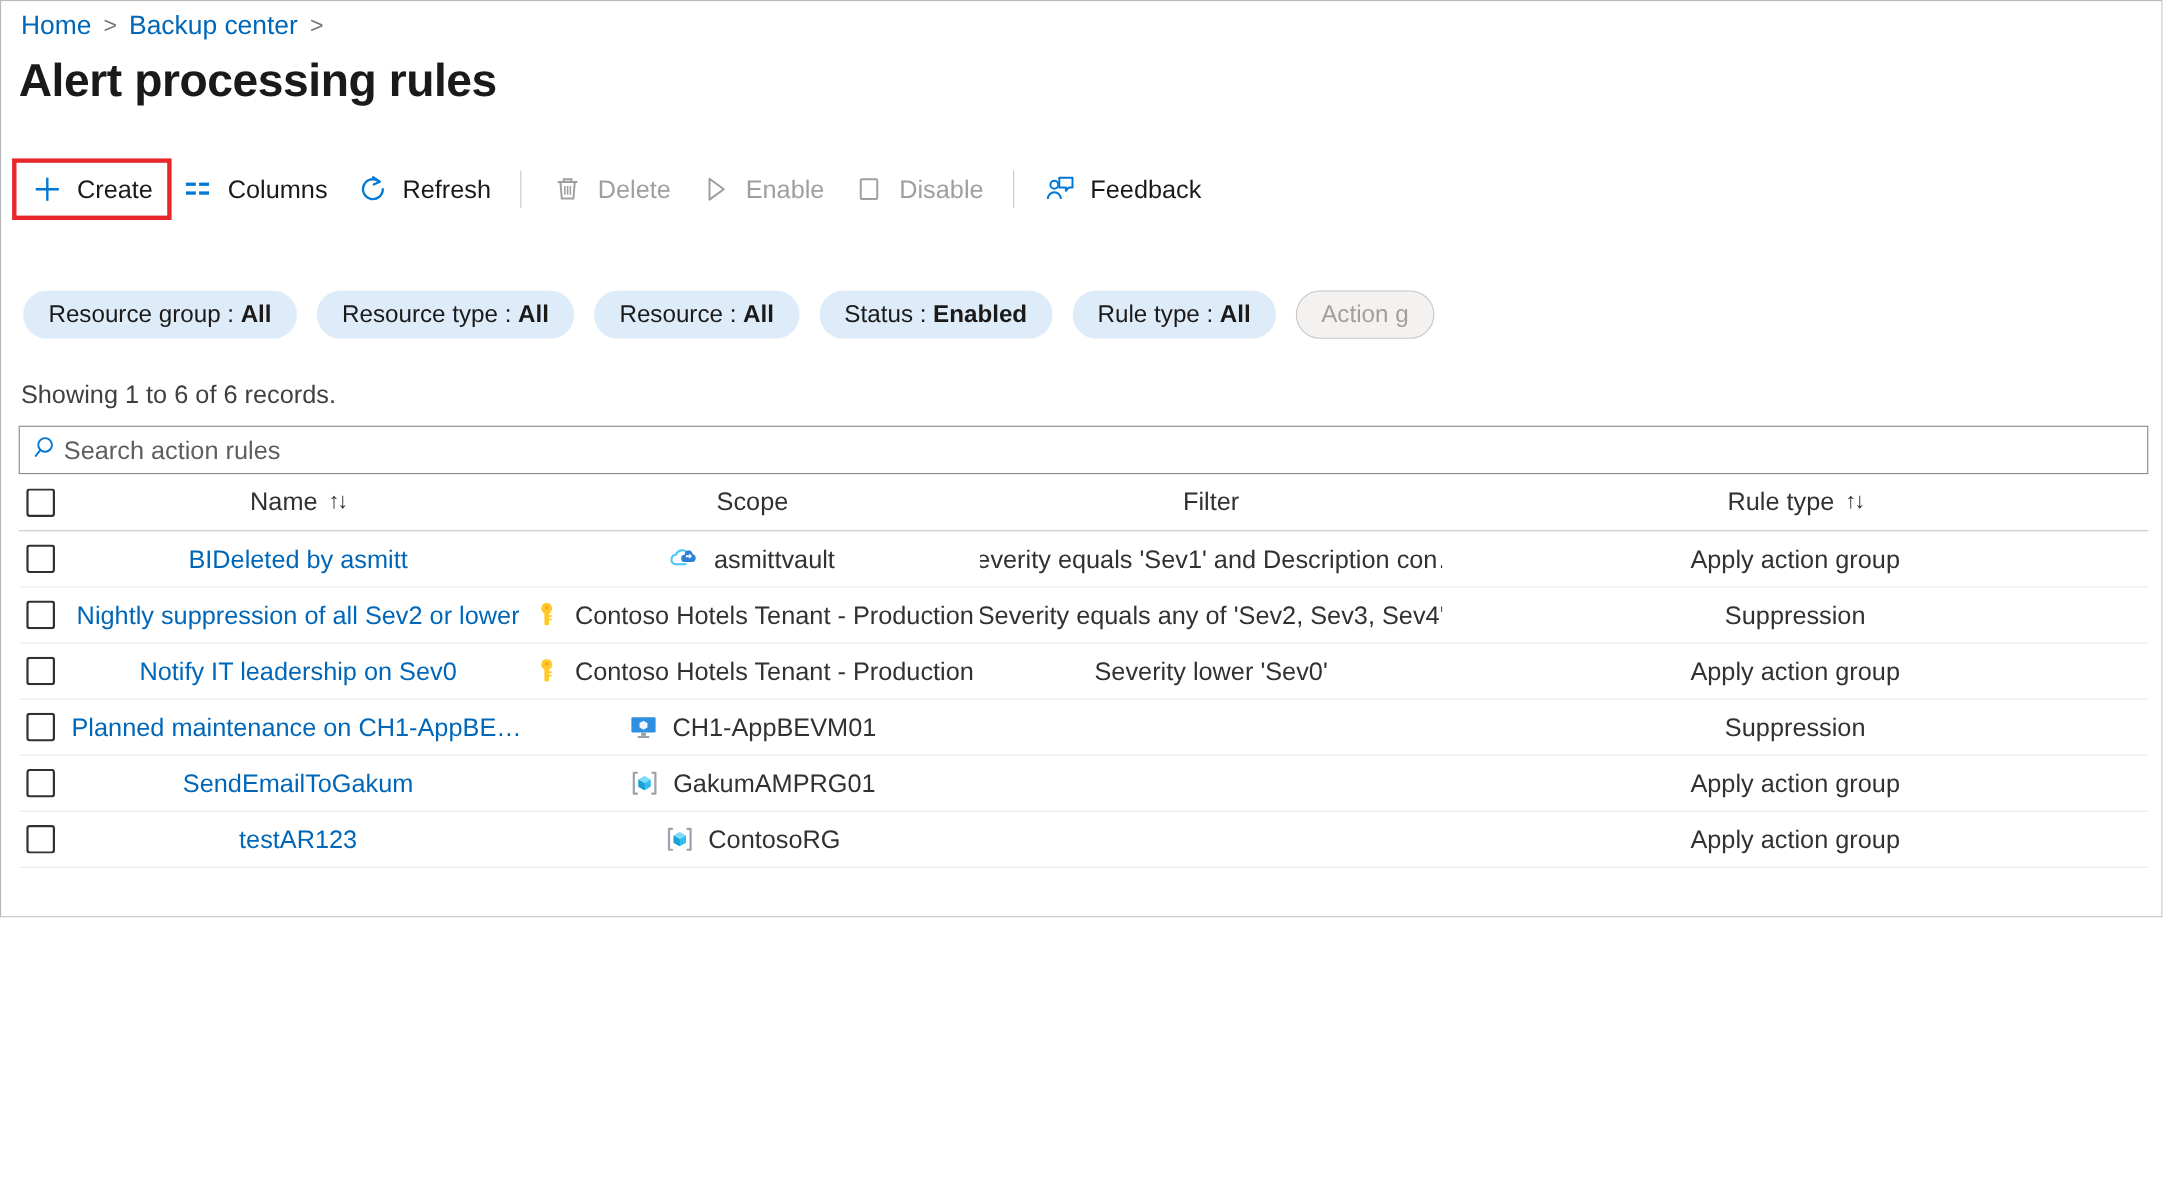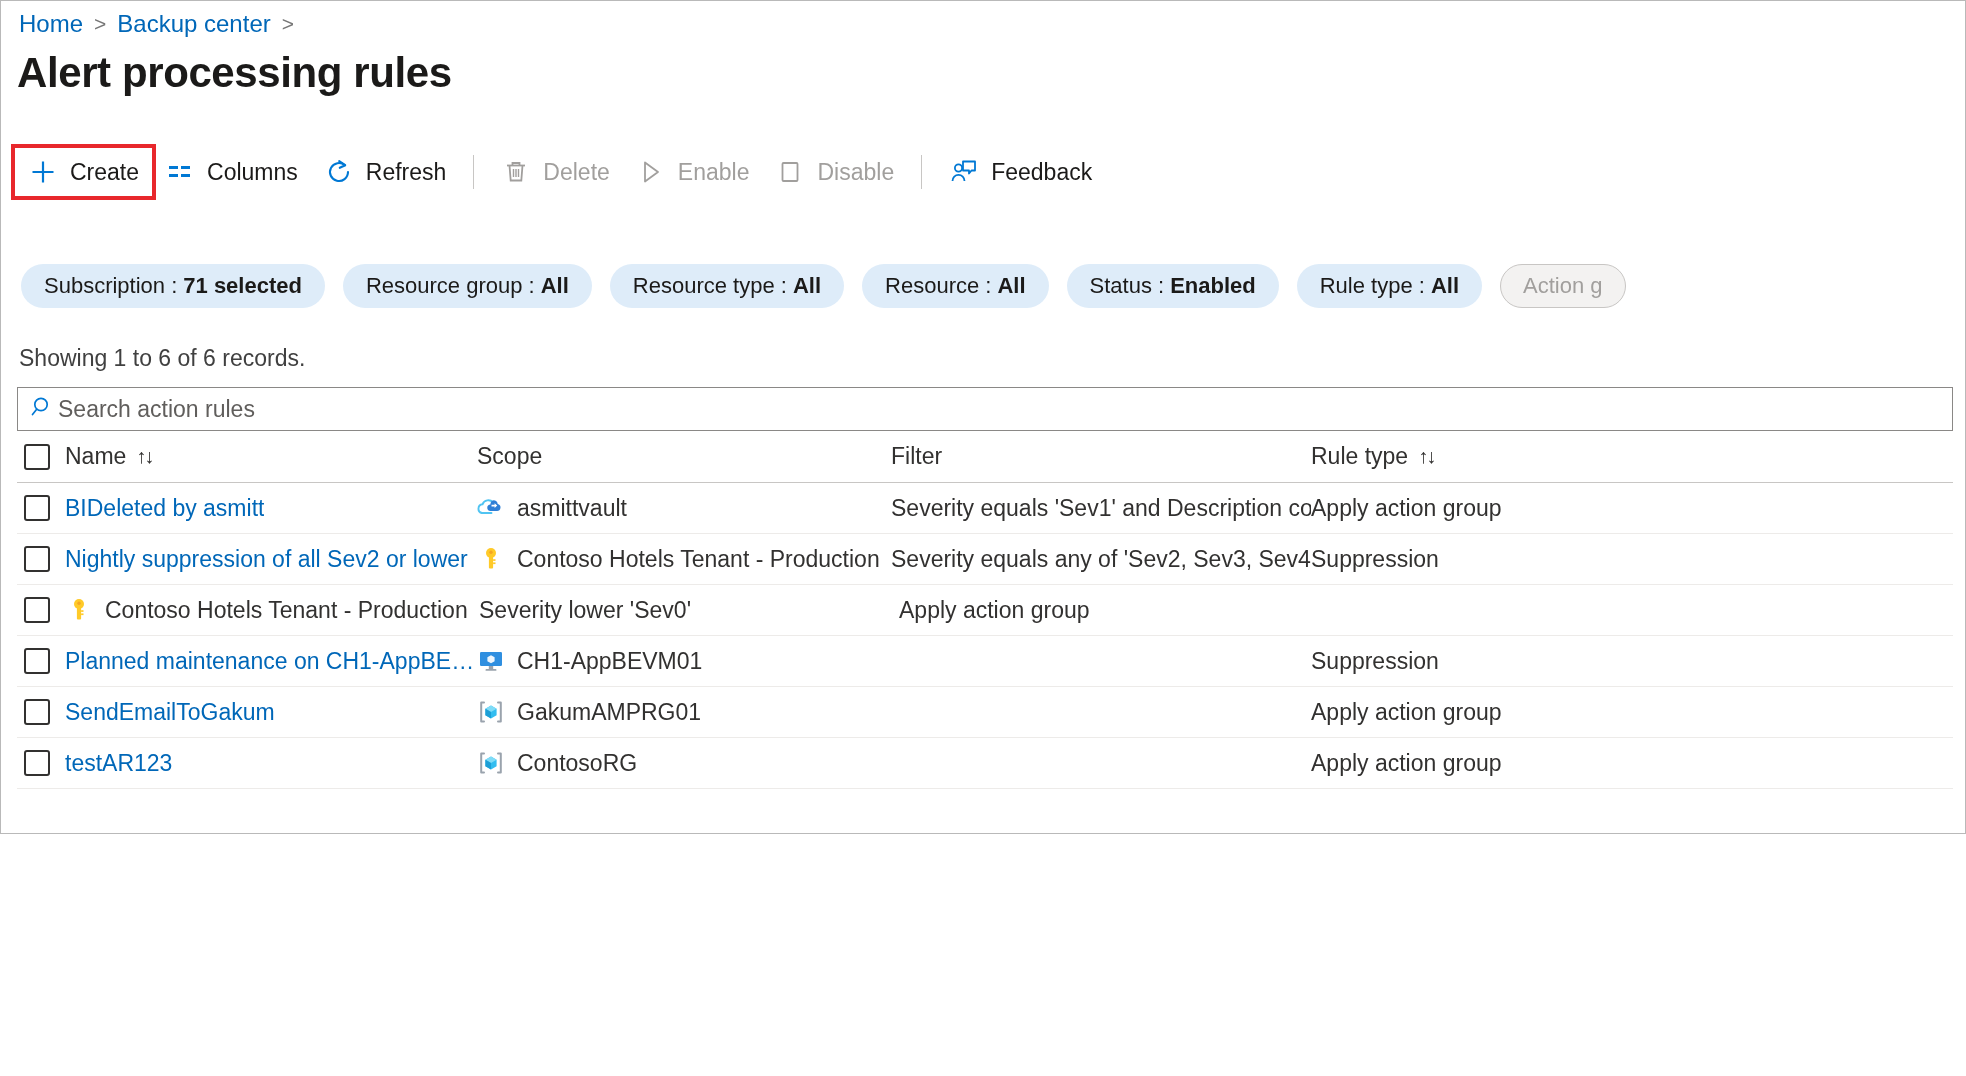--- a/index.html
+++ b/index.html
@@ -170,20 +170,21 @@
     height: 52px;
     border-bottom: 1px solid #c8c6c4;
   }
   .cell {
     display: flex;
     align-items: center;
     font-size: 23px;
     color: #323130;
     overflow: hidden;
     white-space: nowrap;
+    justify-content: center;
   }
   .c-check { width: 48px; flex: 0 0 48px; justify-content: flex-start; padding-left: 7px; }
   .c-name  { width: 412px; flex: 0 0 412px; }
   .c-scope { width: 414px; flex: 0 0 414px; }
   .c-filter{ width: 420px; flex: 0 0 420px; }
   .c-type  { flex: 1 1 auto; }
 
   .hdr-text {
     display: flex;
     align-items: center;
@@ -311,24 +312,20 @@
           <circle cx="9.5" cy="11" r="3.6" stroke="#0078d4" stroke-width="1.8" fill="none"></circle>
           <path d="M3.5 24c0-3.6 2.7-6.2 6-6.2s6 2.6 6 6.2" stroke="#0078d4" stroke-width="1.8" fill="none"></path>
           <path d="M14 4.5h12v9h-3.5l-2.5 3v-3H14z" stroke="#0078d4" stroke-width="1.8" fill="#fff" stroke-linejoin="round"></path>
         </svg>
       </span>
       <span>Feedback</span>
     </div>
   </div>
 
   <div class="filters">
-    <div class="pill">
-      <span class="lbl">Subscription :</span>
-      <b>71 selected</b>
-    </div>
     <div class="pill">
       <span class="lbl">Resource group :</span>
       <b>All</b>
     </div>
     <div class="pill">
       <span class="lbl">Resource type :</span>
       <b>All</b>
     </div>
     <div class="pill">
       <span class="lbl">Resource :</span>
@@ -427,20 +424,23 @@
         <span class="scope-text">Contoso Hotels Tenant - Production</span>
       </div>
       <div class="cell c-filter">Severity equals any of 'Sev2, Sev3, Sev4'</div>
       <div class="cell c-type">Suppression</div>
     </div>
 
     <div class="grid-row">
       <div class="cell c-check">
         <span class="chk"></span>
       </div>
+      <div class="cell c-name">
+        <span class="link">Notify IT leadership on Sev0</span>
+      </div>
       <div class="cell c-scope">
         <span class="res-icon">
           <svg width="28" height="28" viewBox="0 0 28 28">
             <circle cx="14" cy="8" r="5" fill="#ffca28"></circle>
             <circle cx="14" cy="7.2" r="1.7" fill="#f5a623"></circle>
             <rect x="11.9" y="11.5" width="4.2" height="12" rx="1" fill="#ffca28"></rect>
             <rect x="16.1" y="14.2" width="2.4" height="1.7" fill="#ffca28"></rect>
             <rect x="16.1" y="17.4" width="2.4" height="1.7" fill="#ffca28"></rect>
           </svg>
         </span>

